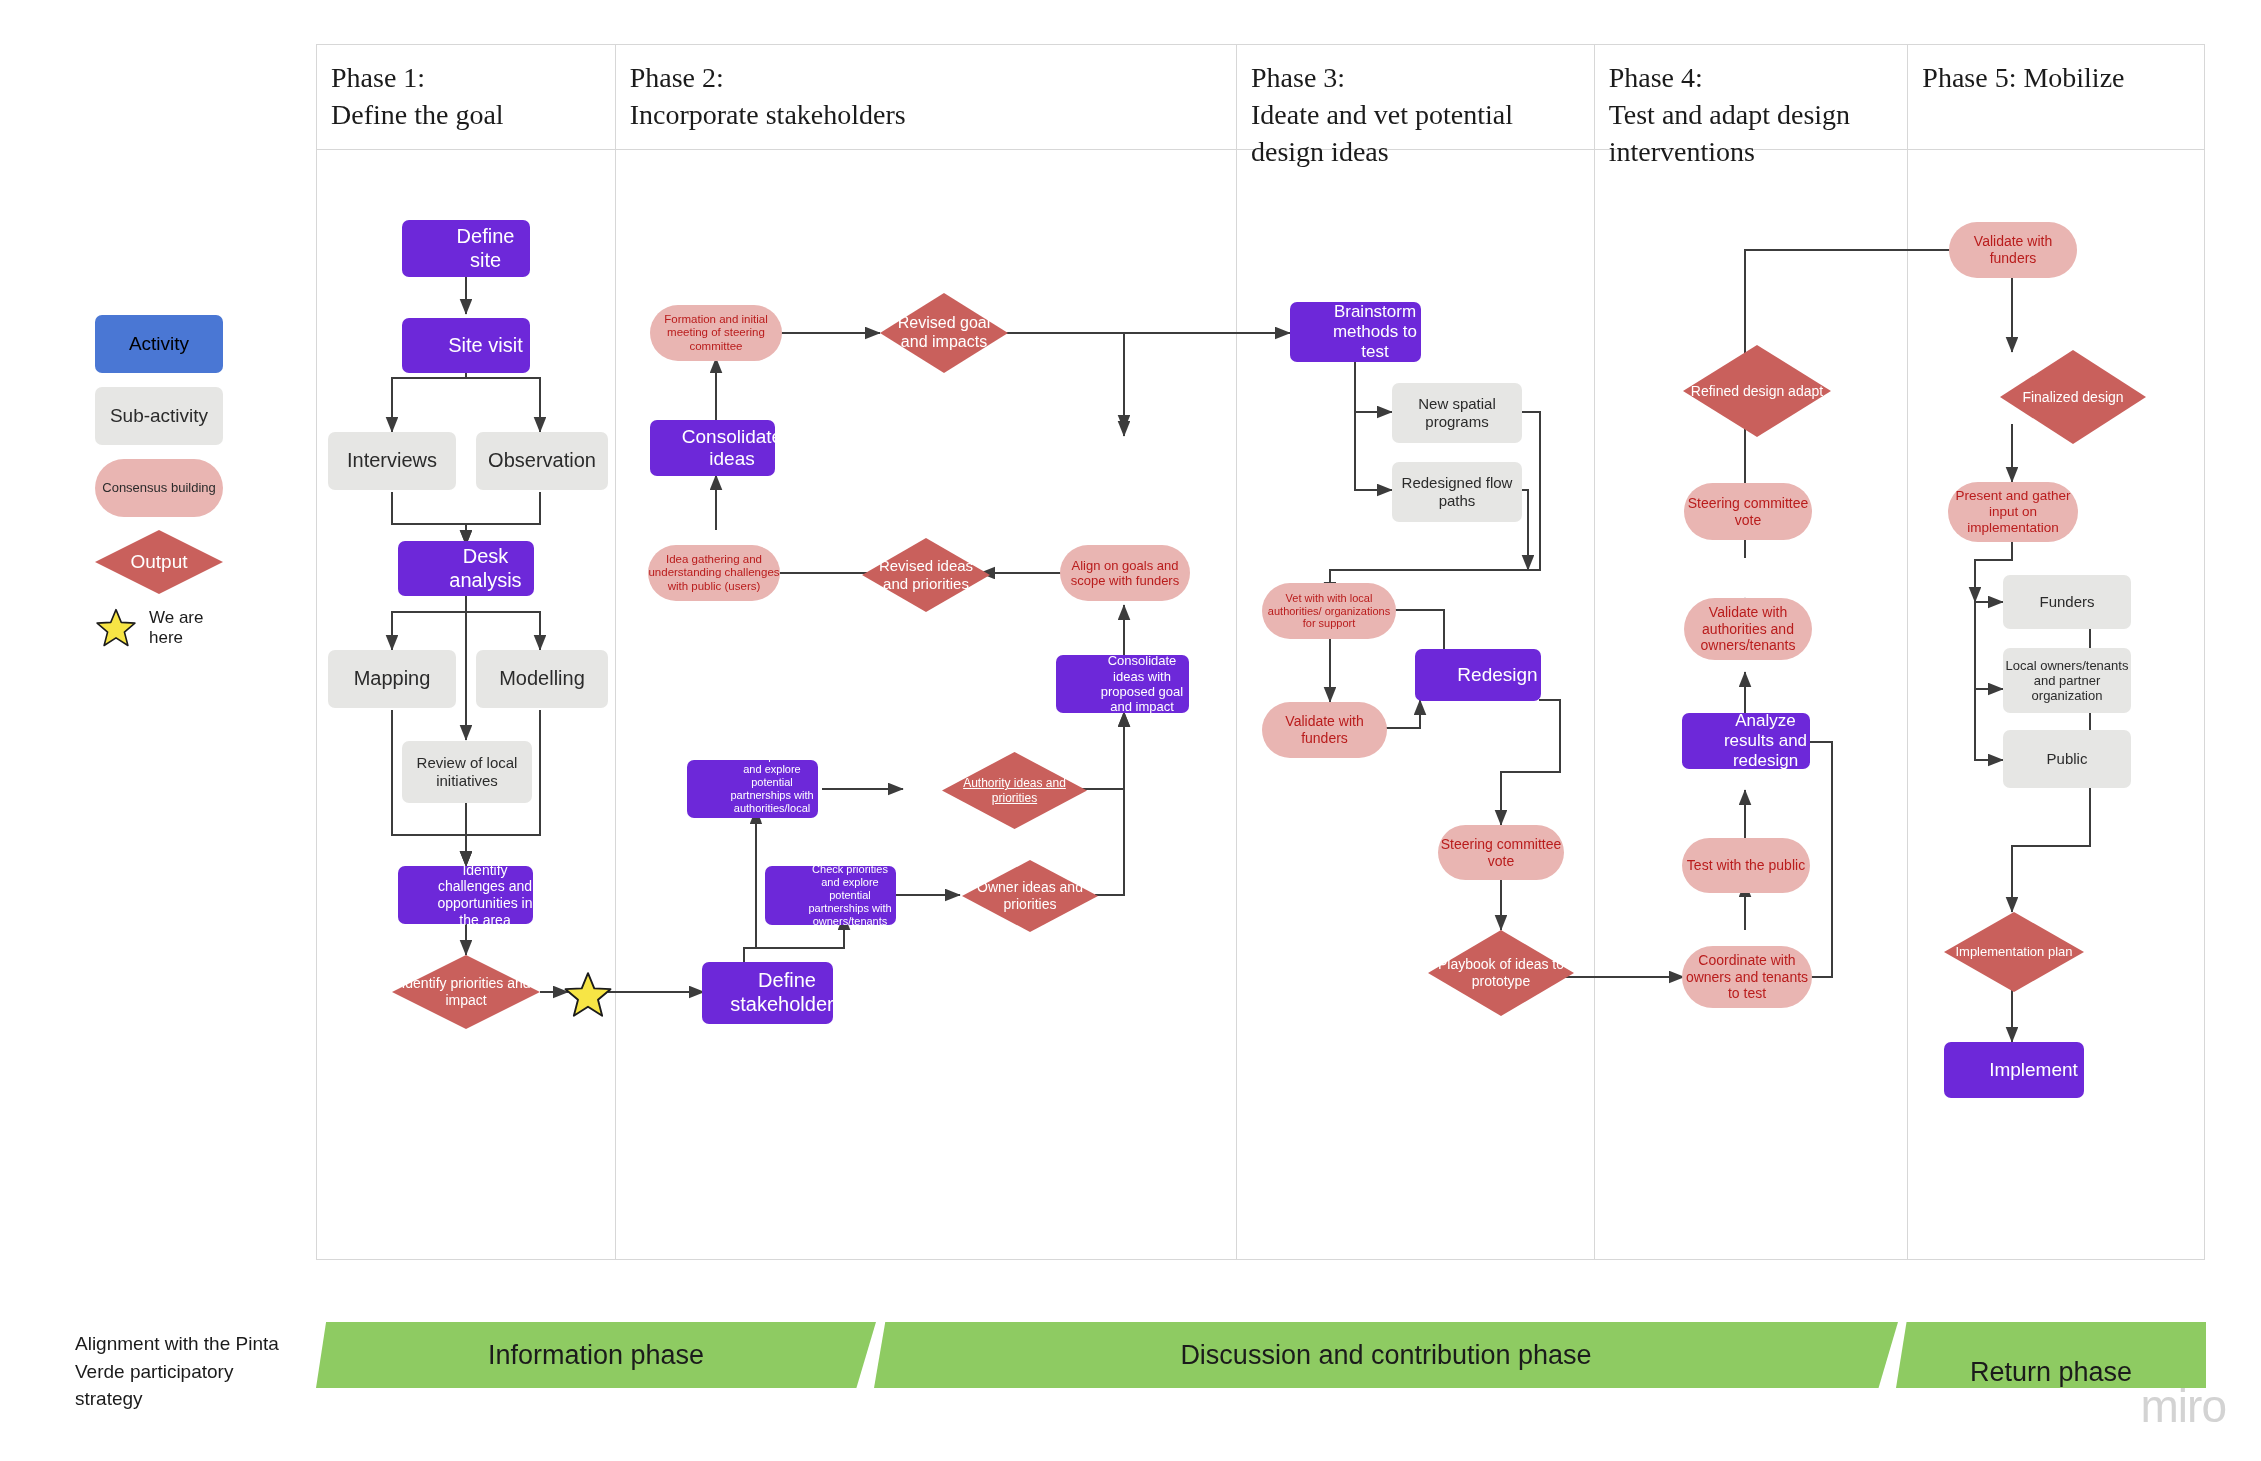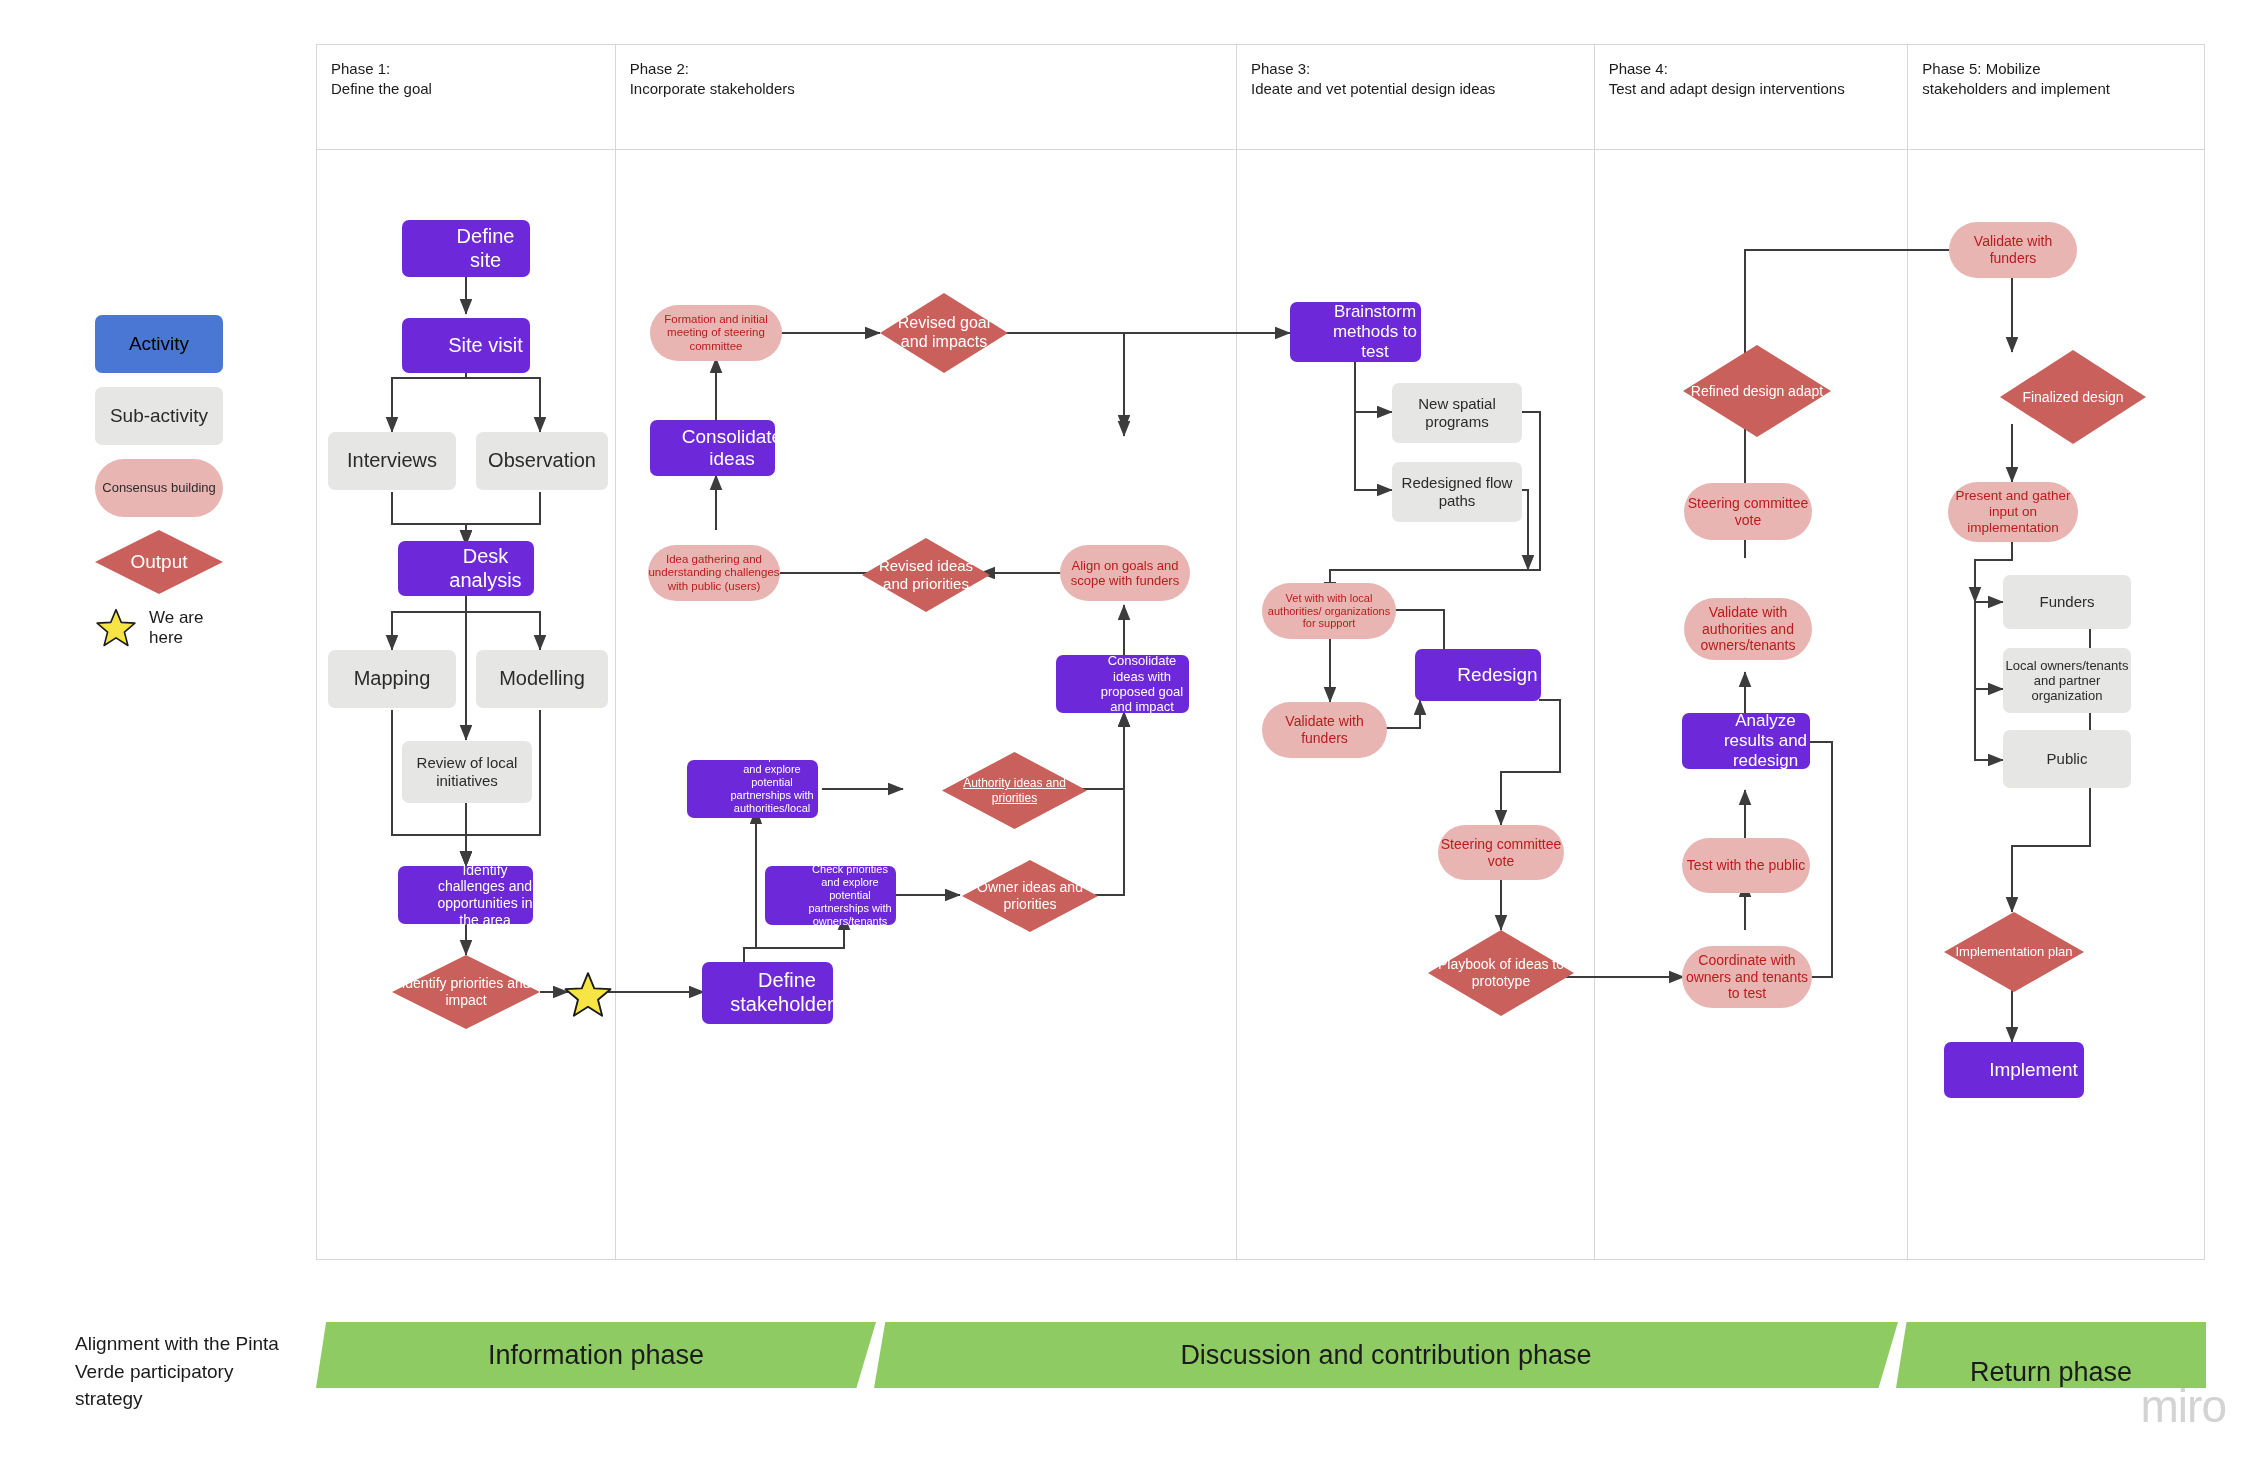--- a/index.html
+++ b/index.html
@@ -39,22 +39,22 @@
   
   .grid {
     position: absolute; left: 316px; top: 44px;
     width: 1889px; height: 1216px;
     border: 1px solid #d7d7d7; background: #fff;
   }
   .grid-head { display: flex; height: 105px; border-bottom: 1px solid #d7d7d7; }
   .col-head {
     padding: 14px 14px 0 14px;
     border-right: 1px solid #d7d7d7;
-    font-size: 15px; line-height: 1.33; color: #1b1b1b;
-    font-family: Liberation Sans, sans-serif;
+    font-size: 28px; line-height: 1.33; color: #1b1b1b;
+    font-family: Liberation Serif, serif;
   }
   .col-head:last-child { border-right: none; }
   .grid-body { display: flex; height: 1110px; }
   .col-body { border-right: 1px solid #d7d7d7; height: 100%; }
   .col-body:last-child { border-right: none; }
   .c1 { width: 299px; } .c2 { width: 622px; } .c3 { width: 358px; }
   .c4 { width: 314px; } .c5 { width: 296px; }
 
   
   .node {
@@ -134,21 +134,20 @@
       <div class="col-head c3">
         <div>Phase 3:</div>
         <div>Ideate and vet potential design ideas</div>
       </div>
       <div class="col-head c4">
         <div>Phase 4:</div>
         <div>Test and adapt design interventions</div>
       </div>
       <div class="col-head c5">
         <div>Phase 5: Mobilize</div>
-        <div>stakeholders and implement</div>
       </div>
     </div>
     <div class="grid-body">
       <div class="col-body c1"></div>
       <div class="col-body c2"></div>
       <div class="col-body c3"></div>
       <div class="col-body c4"></div>
       <div class="col-body c5"></div>
     </div>
   </div>

